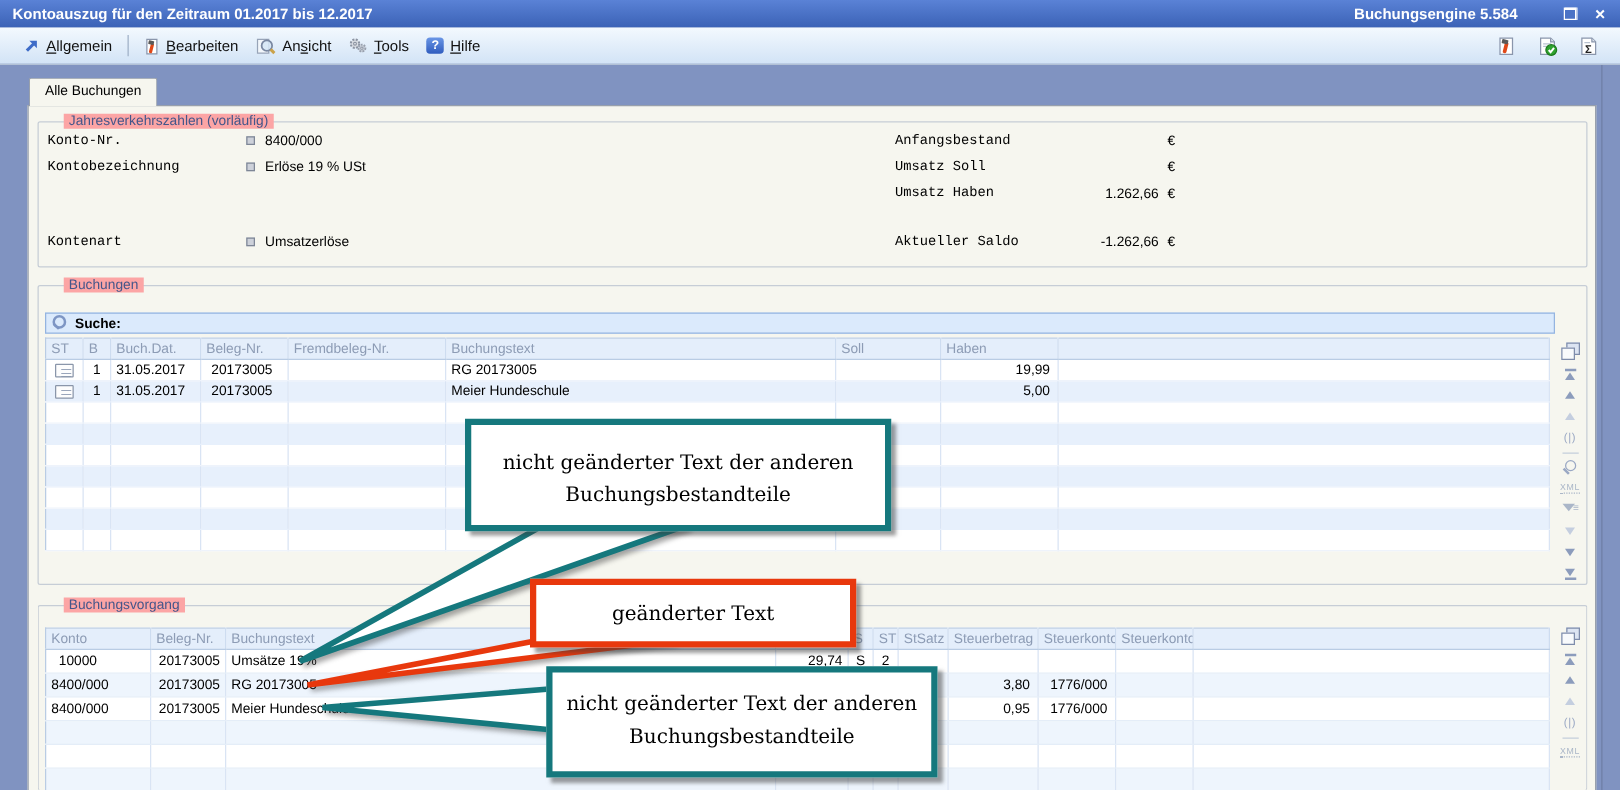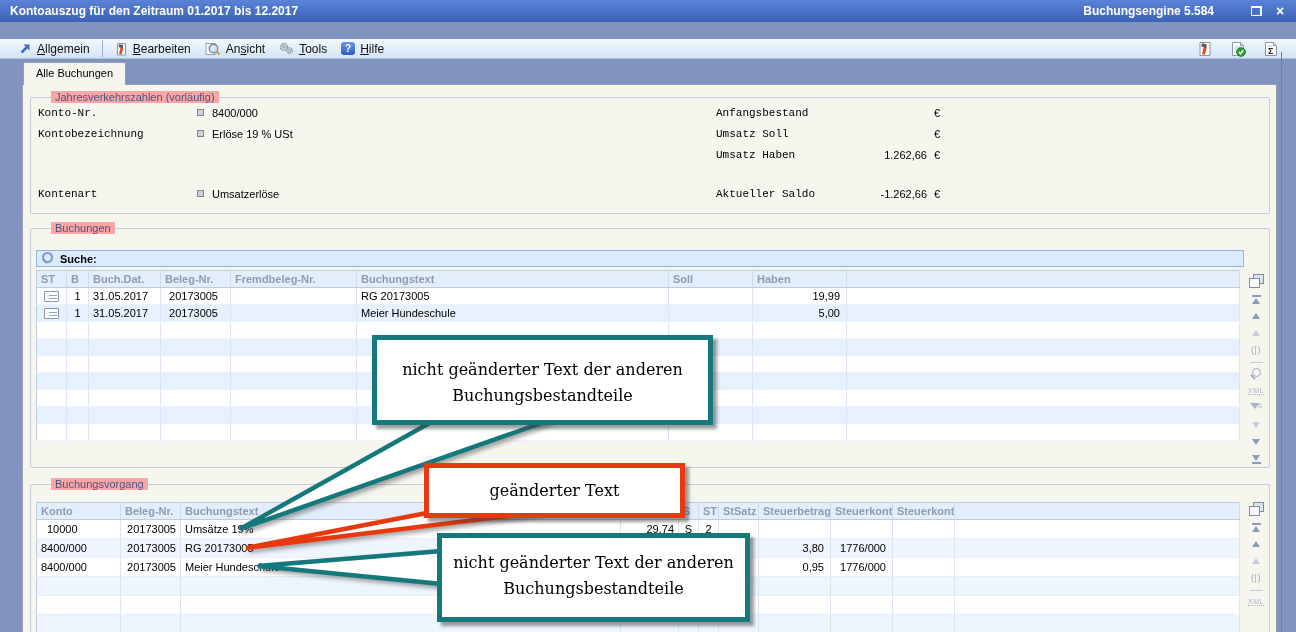--- a/index.html
+++ b/index.html
@@ -13,23 +13,23 @@
   .titlebar{position:absolute;left:0;top:0;width:1296px;height:22px;
     background:linear-gradient(#5a82d6,#3b62b6);color:#fff;font-weight:bold;font-size:12px;
     display:flex;align-items:center;padding-left:10px;}
   .titlebar-right{margin-left:auto;display:flex;align-items:center;gap:8px;padding-right:8px;}
   .winbtn{display:inline-flex;align-items:center;justify-content:center;width:16px;height:15px;cursor:default;}
   .restore-glyph{width:11px;height:10px;position:relative;display:inline-block;}
   .restore-glyph::before{content:"";position:absolute;right:0;top:0;width:8px;height:7px;border:1px solid #fff;border-top-width:2px;}
   .restore-glyph::after{content:"";position:absolute;left:0;bottom:0;width:8px;height:7px;border:1px solid #fff;border-top-width:2px;background:#4a72c6;}
   .close-glyph{font-size:14px;font-weight:bold;line-height:14px;}
   
-  .menubar{position:absolute;left:0;top:22px;width:1296px;height:20px;
+  .menubar{position:absolute;left:0;top:22px;width:1296px;height:30px;
     background:linear-gradient(#f3f9fe,#d2e3f6);border-bottom:1px solid #b2c1d6;
-    display:flex;align-items:center;padding-left:12px;margin-top:17px;}
+    display:flex;align-items:center;padding-left:12px;}
   .menu-item{display:flex;align-items:center;gap:5px;padding:3px 7px;font-size:12px;color:#111;}
   .menu-item u{text-decoration:underline;}
   .menu-sep{width:1px;height:17px;background:#9fb0c6;margin:0 5px;}
   .menubar-right{margin-left:auto;display:flex;align-items:center;gap:16px;padding-right:16px;}
   .help-badge{width:14px;height:13px;border-radius:3px;background:linear-gradient(#6a96e6,#2f5cbe);
     color:#fff;font-weight:bold;font-size:10px;display:inline-flex;align-items:center;justify-content:center;}
   .help-badge::before{content:"?";}
   
   .tab{position:absolute;left:23px;top:62px;height:23px;z-index:3;background:#f6f6ef;
     border:1px solid #98a0ac;border-bottom:none;border-radius:2px 2px 0 0;
@@ -54,21 +54,21 @@
   .search-mag{width:13px;height:13px;position:relative;flex:0 0 auto;}
   .search-mag::before{content:"";position:absolute;right:1px;top:0;width:7px;height:7px;border:2px solid #7e96c4;border-radius:50%;}
   .search-mag::after{content:"";position:absolute;left:1px;bottom:3px;width:6px;height:2px;background:#7e96c4;transform:rotate(45deg);}
   .search-label{font-weight:bold;font-size:11px;}
   .search-input{flex:1;background:transparent;border:none;outline:none;font-size:11px;font-family:"Liberation Sans",sans-serif;}
   .search-input::placeholder{color:#7d8fae;font-style:italic;opacity:1;}
   
   table{position:absolute;border-collapse:collapse;table-layout:fixed;background:#fff;border:1px solid #b9cce4;}
   .t1{left:36px;top:270px;width:1204px;}
   .t2{left:36px;top:502px;width:1204px;}
-  th{height:17px;background:#e4eefb;color:#8d9cb5;font-weight:bold;text-align:left;
+  th{height:17px;background:#e4eefb;color:#8d9cb5;font-weight:normal;text-align:left;
      padding:0 4px;border-right:1px solid #cddcf0;border-bottom:1px solid #b9cce4;font-size:11px;white-space:nowrap;overflow:hidden;}
   td{padding:0 4px;border-right:1px solid #d9e4f4;font-size:11px;white-space:nowrap;overflow:hidden;}
   .t1 td{height:17px;border-bottom:1px solid #eef3fb;}
   .t2 td{height:19px;border-bottom:1px solid #e4edf8;}
   .t1 tbody tr:nth-child(even) td{background:#e7f0fc;border-bottom-color:#e7f0fc;}
   .t2 tbody tr:nth-child(even) td{background:#eef5fd;}
   td.r, th.r{text-align:right;}
   td.c{text-align:center;}
   td.pr10{padding-right:12px;}
   td.pr8{padding-right:6px;}

